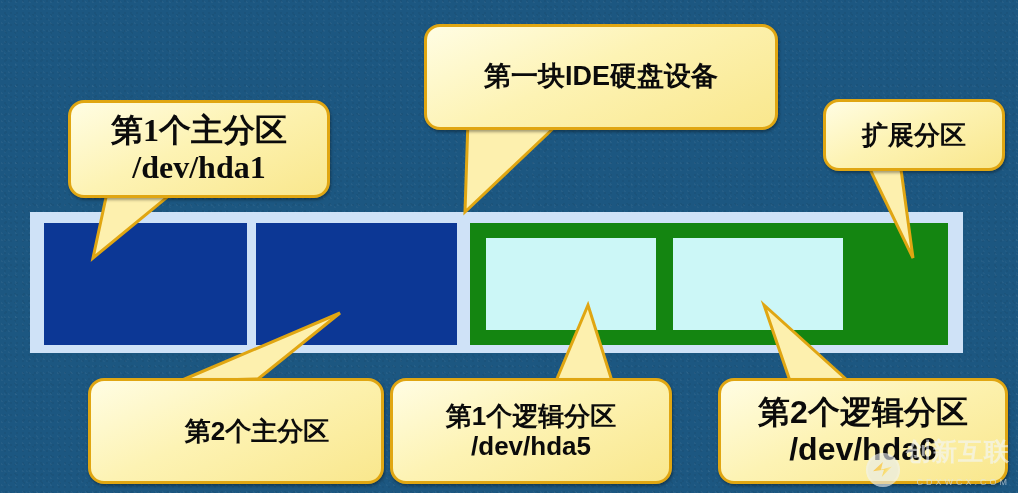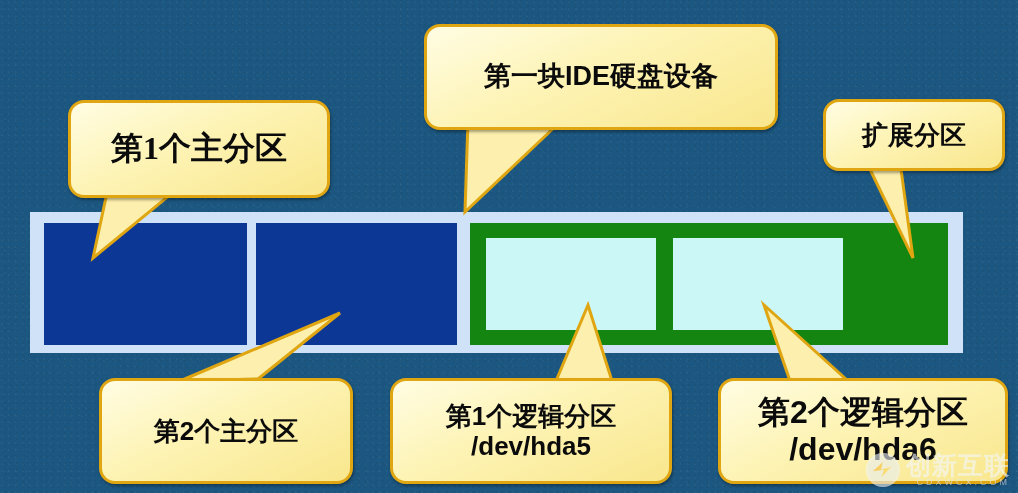--- a/index.html
+++ b/index.html
@@ -54,21 +54,21 @@
   }
   .callout .ln{display:block;white-space:nowrap;}
 
   .tail{position:absolute;overflow:visible;z-index:2;}
   .tail polygon{fill:#fdf0ae;stroke:#e0a612;stroke-width:3;}
 
   
   #co-hda1{left:68px;  top:100px; width:256px; height:92px;  font-size:32px;font-family:Liberation Serif, serif;}
   #co-hda{ left:424px; top:24px;  width:348px; height:100px; font-size:27px;}
   #co-ext{ left:823px; top:99px;  width:176px; height:66px;  font-size:26px;}
-  #co-hda2{left:99px;  top:378px; width:248px; height:100px; font-size:26px;}
+  #co-hda2{left:88px;  top:378px; width:248px; height:100px; font-size:26px;padding-left:42px;}
   #co-hda5{left:390px; top:378px; width:276px; height:100px; font-size:26px;}
   #co-hda6{left:718px; top:378px; width:284px; height:100px; font-size:32px;}
 
   
   .watermark{
     position:absolute;right:8px;bottom:6px;
     display:flex;align-items:flex-end;gap:6px;
     opacity:.62;z-index:5;pointer-events:none;
   }
   .wm-logo{
@@ -77,21 +77,21 @@
     box-shadow:0 0 0 2px rgba(255,255,255,.35) inset;
   }
   .wm-logo::after{
     content:"";position:absolute;left:7px;top:9px;
     width:19px;height:15px;
     background:linear-gradient(120deg,#f6a623 0%,#f6d04d 60%,#ffffff 100%);
     clip-path:polygon(0% 62%,52% 0%,42% 52%,100% 30%,46% 100%,58% 52%);
   }
   .wm-txt{display:flex;flex-direction:column;line-height:1;}
   .wm-main{font-size:25px;font-weight:bold;color:#f3f7fb;letter-spacing:1px;}
-  .wm-sub{font-size:9px;color:#dfe8f0;letter-spacing:3px;text-align:right;margin-top:0;}
+  .wm-sub{font-size:9px;color:#dfe8f0;letter-spacing:3px;text-align:right;margin-top:14px;}
 </style>
 </head>
 <body>
 
 <div id="stage">
 
   <div class="disk-bar">
     <div class="part primary p1"></div>
     <div class="part primary p2"></div>
     <div class="part extended">
@@ -110,20 +110,21 @@
 
     <polygon points="180,381 258,379 340,313"></polygon>
 
     <polygon points="556,381 612,381 588,305"></polygon>
 
     <polygon points="790,381 848,381 764,305"></polygon>
   </svg>
 
   <div class="callout" id="co-hda1">
     <span class="ln">第1个主分区</span>
+    <span class="ln">/dev/hda1</span>
   </div>
 
   <div class="callout" id="co-hda">
     <span class="ln">第一块IDE硬盘设备</span>
   </div>
 
   <div class="callout" id="co-ext">
     <span class="ln">扩展分区</span>
   </div>
 

